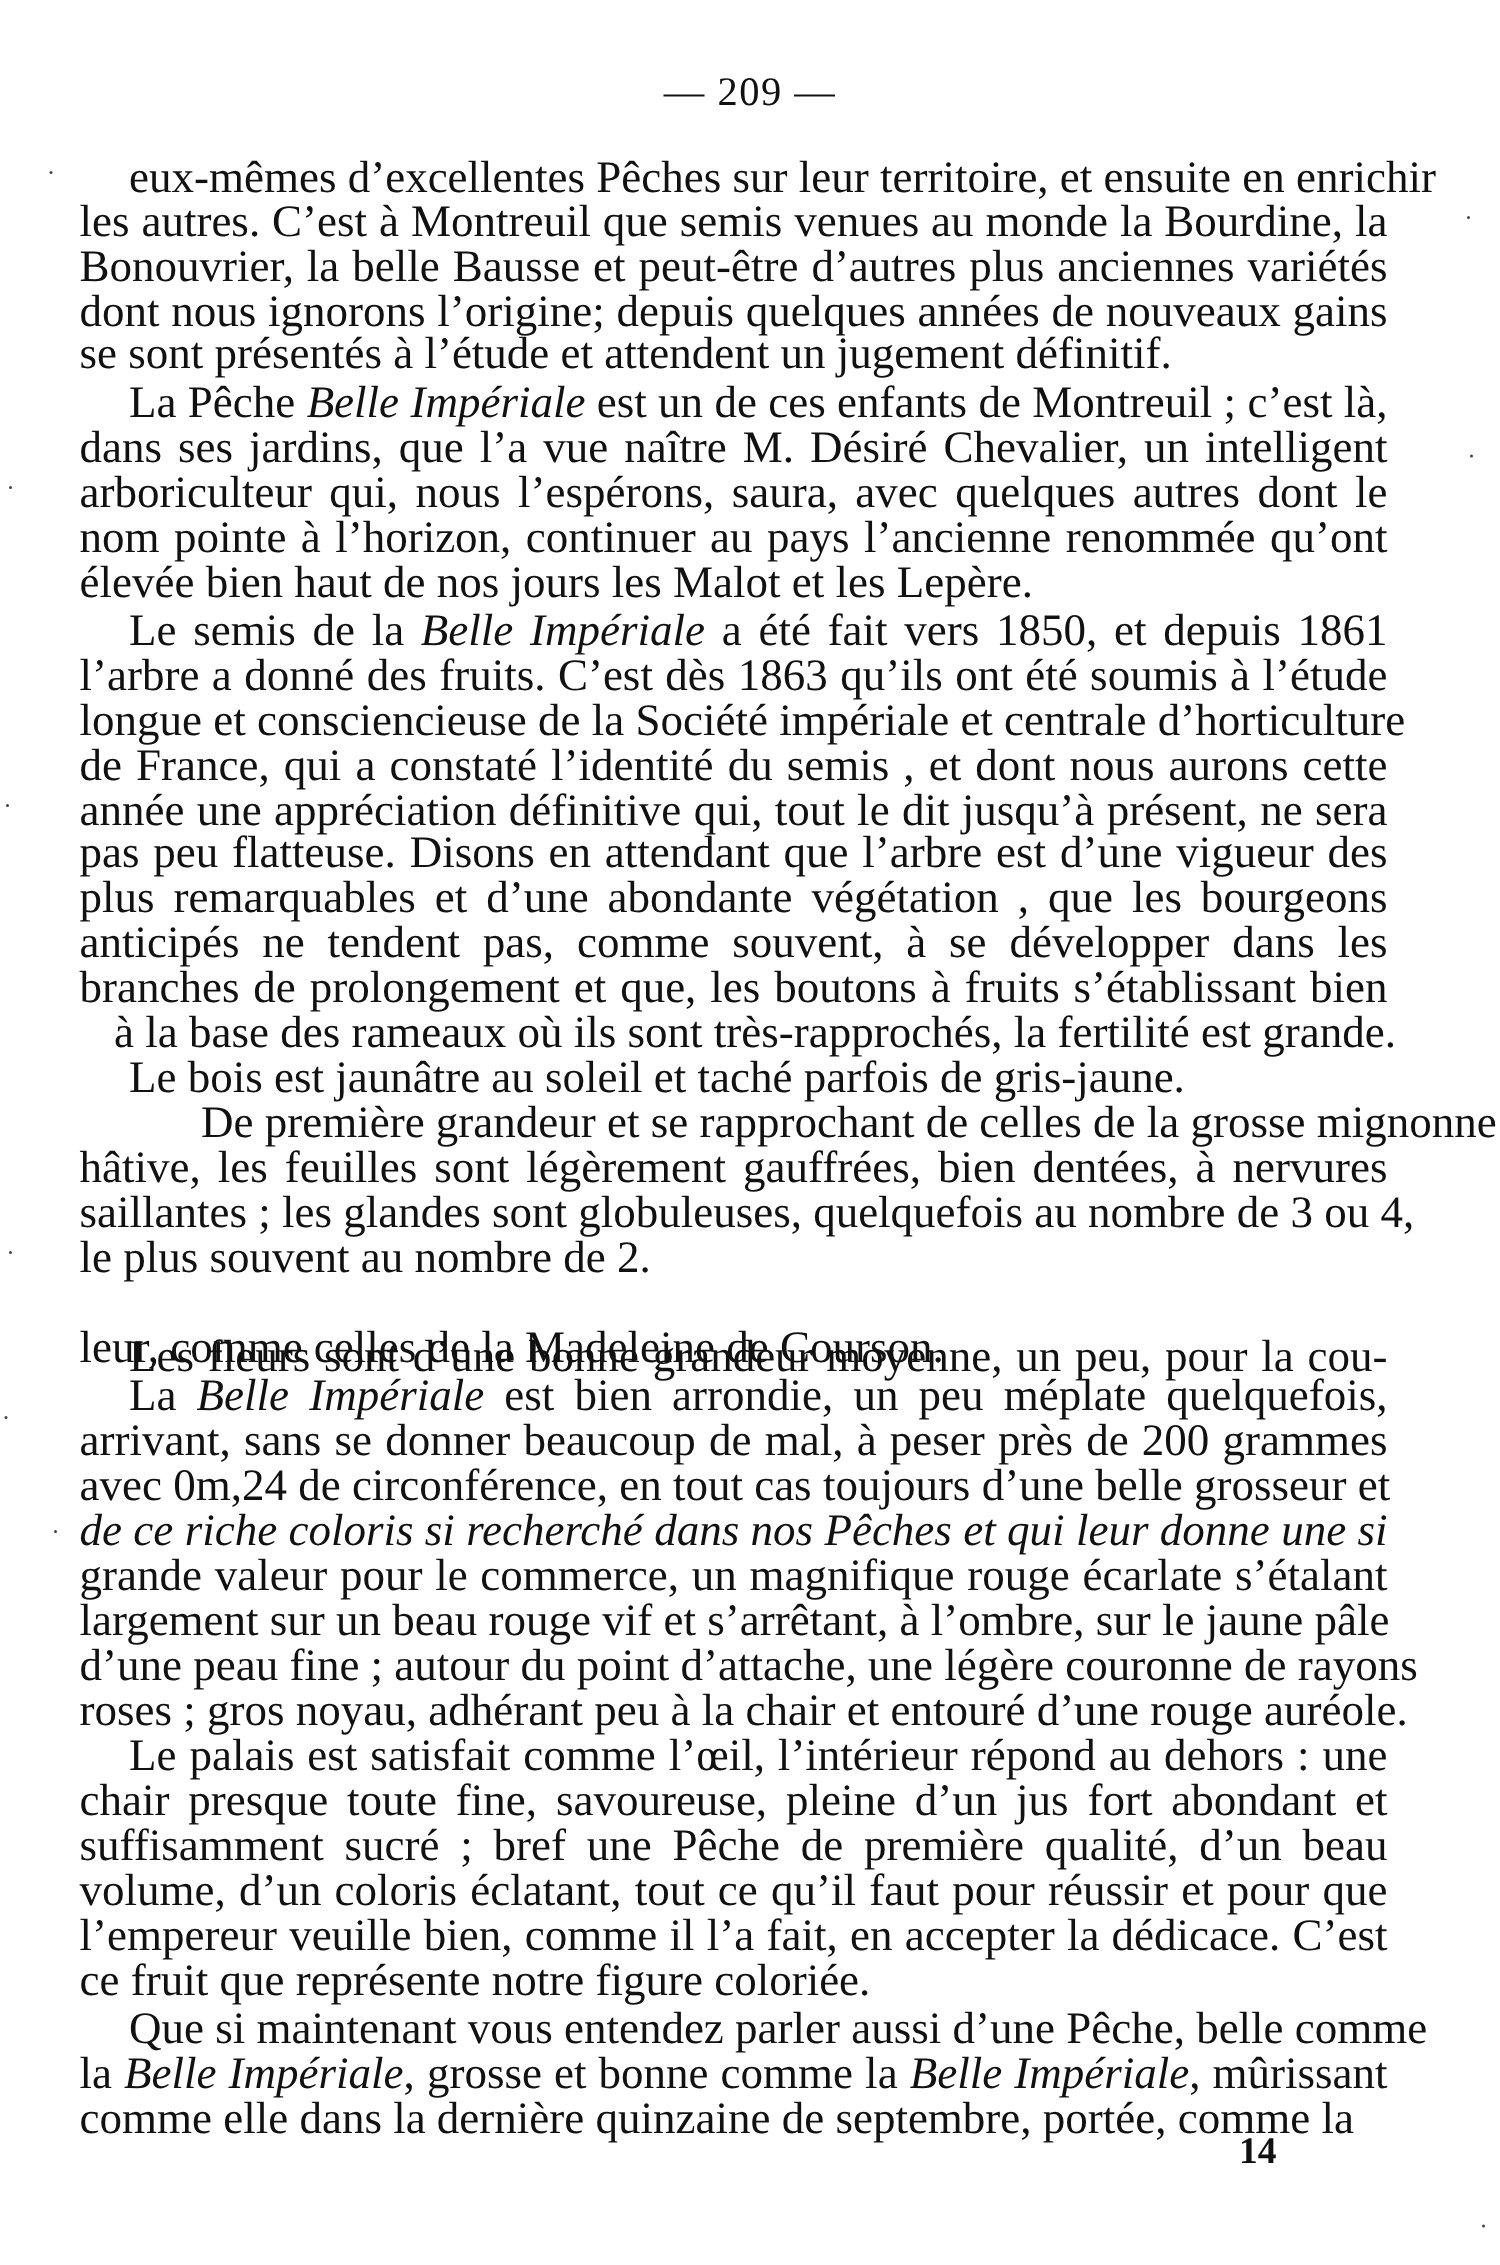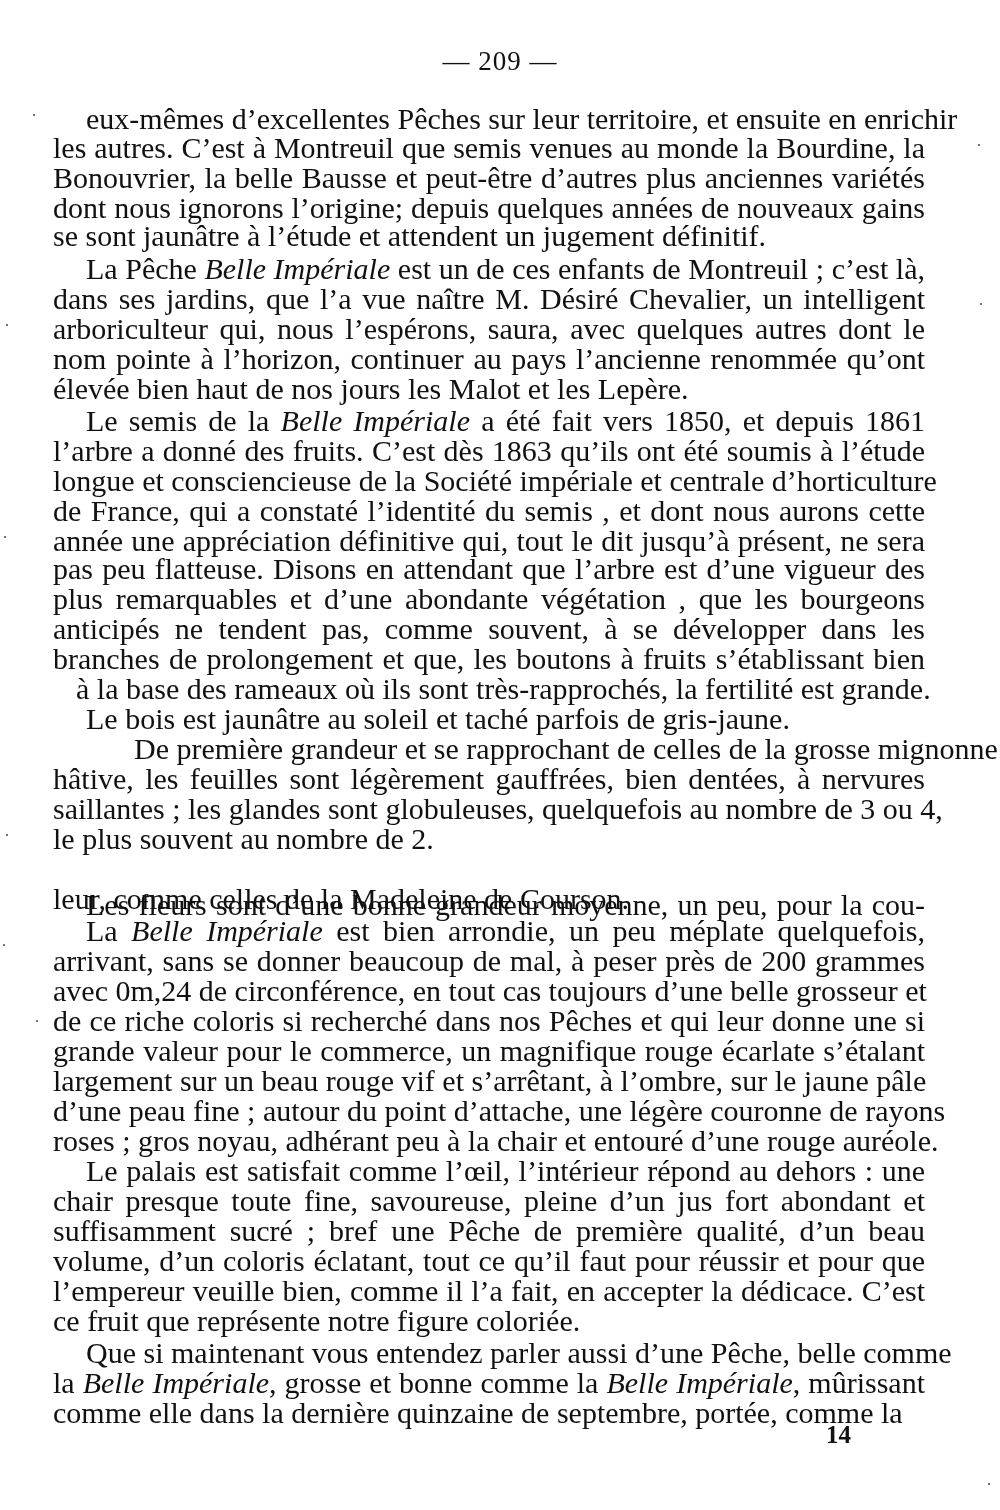--- a/index.html
+++ b/index.html
@@ -20,21 +20,21 @@
 </head>
 <body>
 
 <div class="page">
   <div class="header">— 209 —</div>
   <div id="body-text">
       <div class="line indent" style="top: 88px;">eux-mêmes d’excellentes Pêches sur leur territoire, et ensuite en enrichir</div>
       <div class="line" style="top: 117px;">les autres. C’est à Montreuil que semis venues au monde la Bourdine, la</div>
       <div class="line" style="top: 147px;">Bonouvrier, la belle Bausse et peut-être d’autres plus anciennes variétés</div>
       <div class="line" style="top: 177px;">dont nous ignorons l’origine; depuis quelques années de nouveaux gains</div>
-      <div class="line last" style="top: 205px;">se sont jaunâtre à l’étude et attendent un jugement définitif.</div>
+      <div class="line last" style="top: 205px;">se sont présentés à l’étude et attendent un jugement définitif.</div>
       <div class="line indent" style="top: 238px;"><span>La Pêche </span><i>Belle Impériale</i><span> est un de ces enfants de Montreuil ; c’est là,</span></div>
       <div class="line" style="top: 268px;">dans ses jardins, que l’a vue naître M. Désiré Chevalier, un intelligent</div>
       <div class="line" style="top: 298px;">arboriculteur qui, nous l’espérons, saura, avec quelques autres dont le</div>
       <div class="line" style="top: 328px;">nom pointe à l’horizon, continuer au pays l’ancienne renommée qu’ont</div>
       <div class="line last" style="top: 358px;">élevée bien haut de nos jours les Malot et les Lepère.</div>
       <div class="line indent" style="top: 390px;"><span>Le semis de la </span><i>Belle Impériale</i><span> a été fait vers 1850, et depuis 1861</span></div>
       <div class="line" style="top: 420px;">l’arbre a donné des fruits. C’est dès 1863 qu’ils ont été soumis à l’étude</div>
       <div class="line" style="top: 450px;">longue et consciencieuse de la Société impériale et centrale d’horticulture</div>
       <div class="line" style="top: 480px;">de France, qui a constaté l’identité du semis , et dont nous aurons cette</div>
       <div class="line" style="top: 510px;">année une appréciation définitive qui, tout le dit jusqu’à présent, ne sera</div>
@@ -46,21 +46,21 @@
       <div class="line indent last" style="top: 688px;">Le bois est jaunâtre au soleil et taché parfois de gris-jaune.</div>
       <div class="line indent" style="top: 718px; margin-left: 48px;">De première grandeur et se rapprochant de celles de la grosse mignonne</div>
       <div class="line" style="top: 748px;">hâtive, les feuilles sont légèrement gauffrées, bien dentées, à nervures</div>
       <div class="line" style="top: 778px;">saillantes ; les glandes sont globuleuses, quelquefois au nombre de 3 ou 4,</div>
       <div class="line last" style="top: 808px;">le plus souvent au nombre de 2.</div>
       <div class="line indent" style="top: 838px; margin-top: 36px;">Les fleurs sont d’une bonne grandeur moyenne, un peu, pour la cou-</div>
       <div class="line last" style="top: 868px;">leur, comme celles de la Madeleine de Courson.</div>
       <div class="line indent" style="top: 900px;"><span>La </span><i>Belle Impériale</i><span> est bien arrondie, un peu méplate quelquefois,</span></div>
       <div class="line" style="top: 930px;">arrivant, sans se donner beaucoup de mal, à peser près de 200 grammes</div>
       <div class="line" style="top: 960px;">avec 0m,24 de circonférence, en tout cas toujours d’une belle grosseur et</div>
-      <div class="line" style="top: 990px;">de ce riche coloris si recherché dans nos Pêches et qui leur donne une si</div>
+      <div class="line" style="top: 990px; font-style: italic;">de ce riche coloris si recherché dans nos Pêches et qui leur donne une si</div>
       <div class="line" style="top: 1020px;">grande valeur pour le commerce, un magnifique rouge écarlate s’étalant</div>
       <div class="line" style="top: 1050px;">largement sur un beau rouge vif et s’arrêtant, à l’ombre, sur le jaune pâle</div>
       <div class="line" style="top: 1080px;">d’une peau fine ; autour du point d’attache, une légère couronne de rayons</div>
       <div class="line last" style="top: 1110px;">roses ; gros noyau, adhérant peu à la chair et entouré d’une rouge auréole.</div>
       <div class="line indent" style="top: 1140px;">Le palais est satisfait comme l’œil, l’intérieur répond au dehors : une</div>
       <div class="line" style="top: 1170px;">chair presque toute fine, savoureuse, pleine d’un jus fort abondant et</div>
       <div class="line" style="top: 1200px;">suffisamment sucré ; bref une Pêche de première qualité, d’un beau</div>
       <div class="line" style="top: 1230px;">volume, d’un coloris éclatant, tout ce qu’il faut pour réussir et pour que</div>
       <div class="line" style="top: 1260px;">l’empereur veuille bien, comme il l’a fait, en accepter la dédicace. C’est</div>
       <div class="line last" style="top: 1290px;">ce fruit que représente notre figure coloriée.</div>

